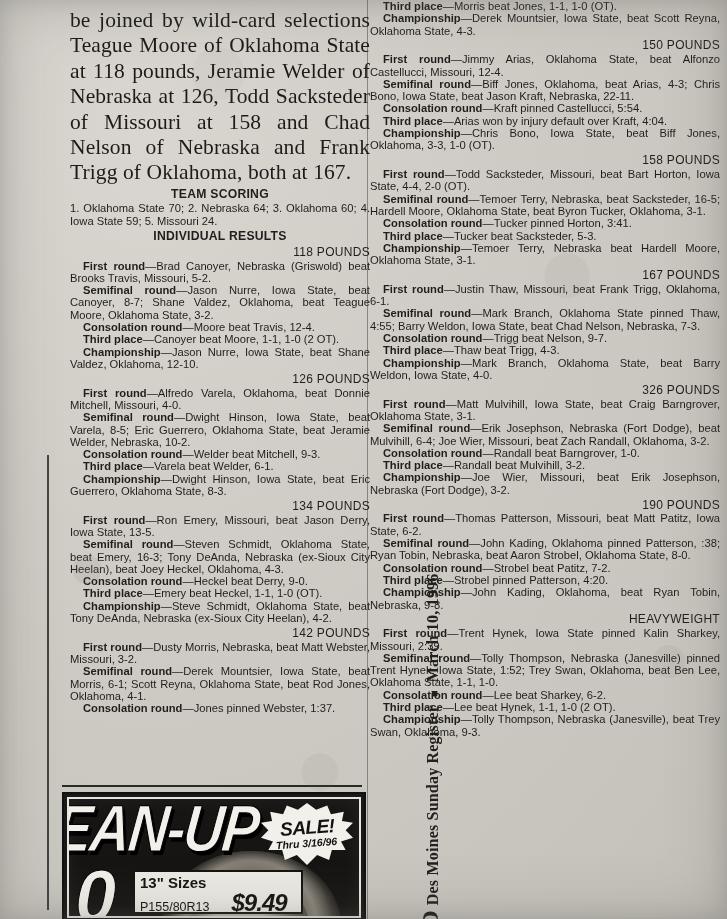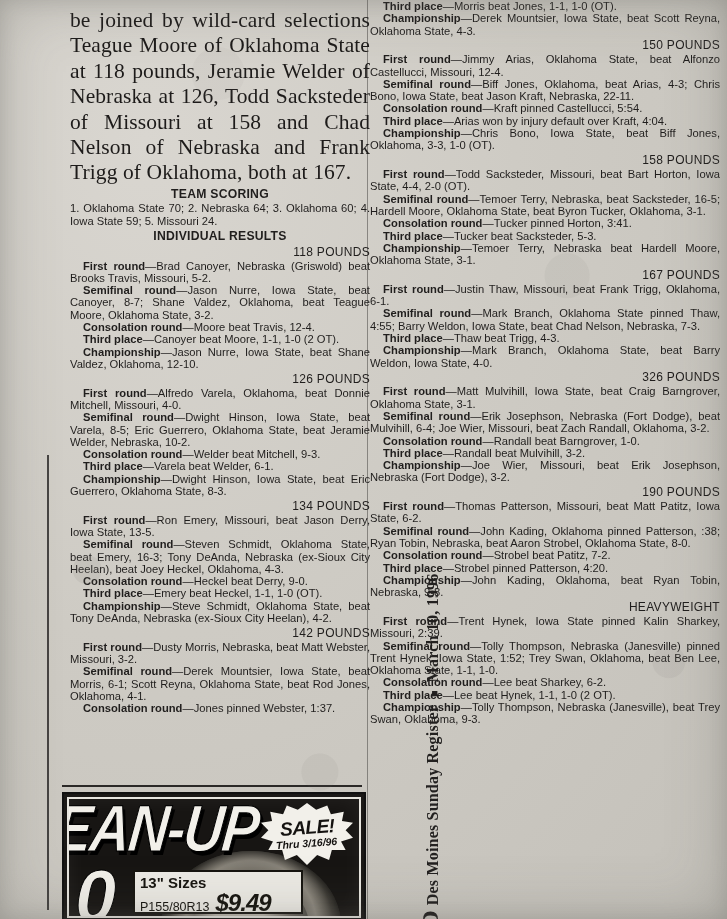--- a/index.html
+++ b/index.html
@@ -98,21 +98,21 @@
     display:flex;flex-direction:column;align-items:center;justify-content:center;}
   .burst .s1{font-weight:bold;font-style:italic;font-size:19px;line-height:18px;color:#141210;
     letter-spacing:-.5px;transform:rotate(-4deg);}
   .burst .s2{font-weight:bold;font-style:italic;font-size:10.5px;line-height:11px;color:#141210;
     transform:rotate(-4deg);margin-top:1px;}
   .bigprice{position:absolute;left:6px;bottom:-18px;font-weight:bold;font-size:74px;
     line-height:74px;color:#f2f0ea;-webkit-text-stroke:1px #000;font-style:italic;}
   .sizebox{position:absolute;left:64px;bottom:2px;width:170px;height:44px;
     background:#eceae4;border:2px solid #16140f;padding:2px 5px;box-sizing:border-box;}
   .sizebox .r1{font-weight:bold;font-size:15px;line-height:17px;color:#16140f;}
-  .sizebox .r2{display:flex;align-items:baseline;gap:6px;}
+  .sizebox .r2{display:flex;align-items:baseline;gap:22px;}
   .sizebox .spec{font-size:12.5px;line-height:16px;color:#16140f;}
   .sizebox .price{font-weight:bold;font-style:italic;font-size:24px;line-height:24px;color:#16140f;letter-spacing:-1px;}
   .adshadow{position:absolute;inset:0;pointer-events:none;
     box-shadow:inset 0 0 22px rgba(255,255,255,.06);}
 </style>
 </head>
 <body>
 
 <div class="page">
 
@@ -179,20 +179,21 @@
           <p><b>Championship</b><span>—Chris Bono, Iowa State, beat Biff Jones, Oklahoma, 3-3, 1-0 (OT).</span></p>
           <span class="wt">158 POUNDS</span>
           <p><b>First round</b><span>—Todd Sacksteder, Missouri, beat Bart Horton, Iowa State, 4-4, 2-0 (OT).</span></p>
           <p><b>Semifinal round</b><span>—Temoer Terry, Nebraska, beat Sacksteder, 16-5; Hardell Moore, Oklahoma State, beat Byron Tucker, Oklahoma, 3-1.</span></p>
           <p><b>Consolation round</b><span>—Tucker pinned Horton, 3:41.</span></p>
           <p><b>Third place</b><span>—Tucker beat Sacksteder, 5-3.</span></p>
           <p><b>Championship</b><span>—Temoer Terry, Nebraska beat Hardell Moore, Oklahoma State, 3-1.</span></p>
           <span class="wt">167 POUNDS</span>
           <p><b>First round</b><span>—Justin Thaw, Missouri, beat Frank Trigg, Oklahoma, 6-1.</span></p>
           <p><b>Semifinal round</b><span>—Mark Branch, Oklahoma State pinned Thaw, 4:55; Barry Weldon, Iowa State, beat Chad Nelson, Nebraska, 7-3.</span></p>
+          <p><b>Consolation round</b><span>—Trigg beat Nelson, 9-7.</span></p>
           <p><b>Third place</b><span>—Thaw beat Trigg, 4-3.</span></p>
           <p><b>Championship</b><span>—Mark Branch, Oklahoma State, beat Barry Weldon, Iowa State, 4-0.</span></p>
           <span class="wt">326 POUNDS</span>
           <p><b>First round</b><span>—Matt Mulvihill, Iowa State, beat Craig Barngrover, Oklahoma State, 3-1.</span></p>
           <p><b>Semifinal round</b><span>—Erik Josephson, Nebraska (Fort Dodge), beat Mulvihill, 6-4; Joe Wier, Missouri, beat Zach Randall, Oklahoma, 3-2.</span></p>
           <p><b>Consolation round</b><span>—Randall beat Barngrover, 1-0.</span></p>
           <p><b>Third place</b><span>—Randall beat Mulvihill, 3-2.</span></p>
           <p><b>Championship</b><span>—Joe Wier, Missouri, beat Erik Josephson, Nebraska (Fort Dodge), 3-2.</span></p>
           <span class="wt">190 POUNDS</span>
           <p><b>First round</b><span>—Thomas Patterson, Missouri, beat Matt Patitz, Iowa State, 6-2.</span></p>

